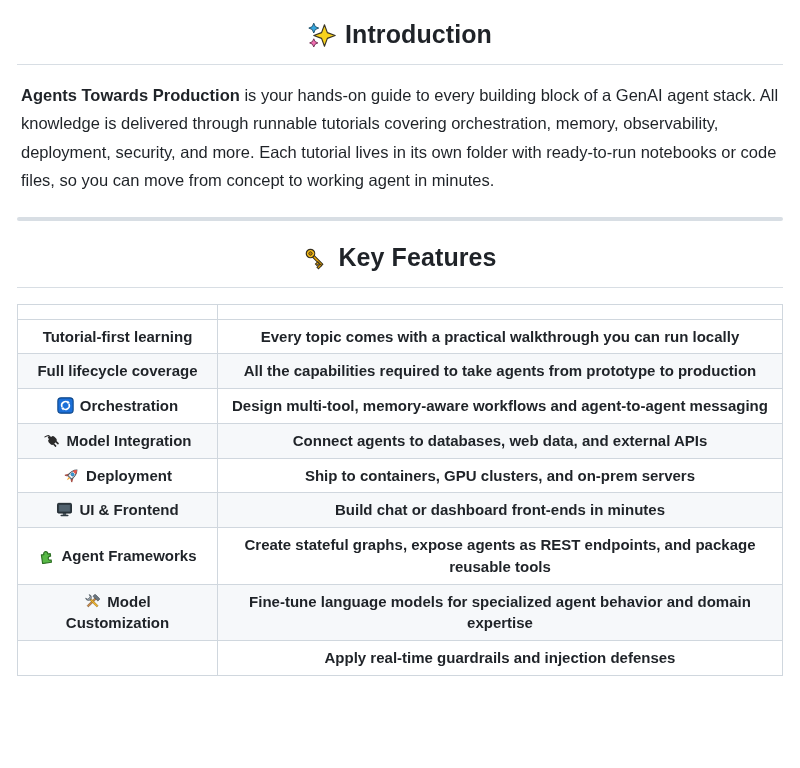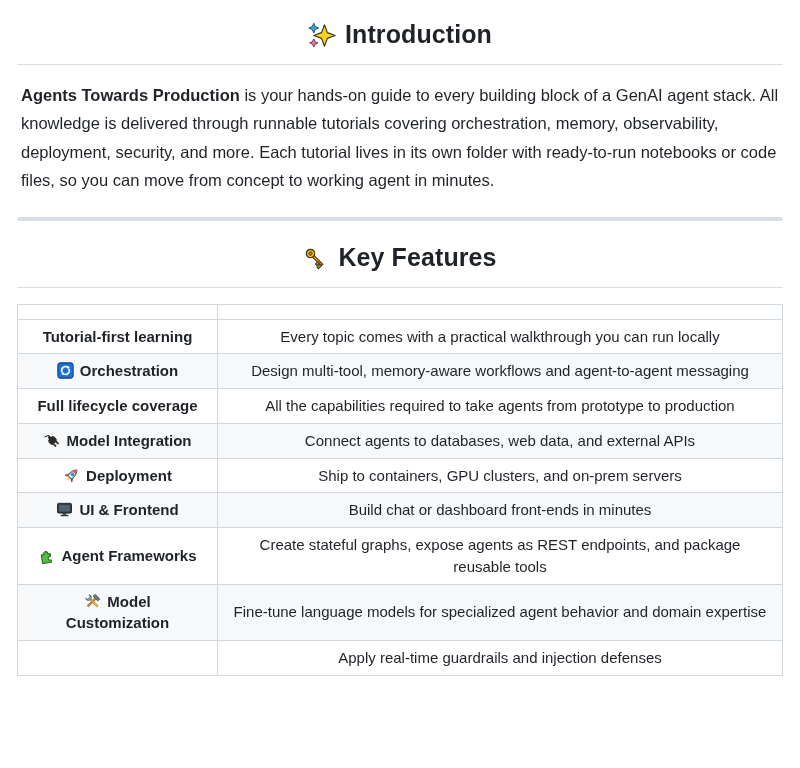--- a/index.html
+++ b/index.html
@@ -53,21 +53,21 @@
   table.features th,
   table.features td {
     border: 1px solid #d0d7de;
     padding: 6px 13px;
     vertical-align: middle;
     text-align: center;
   }
   table.features thead th { padding: 7px 13px; }
   table.features tbody tr:nth-child(even) { background: #f6f8fa; }
   td.feat { width: 200px; font-weight: 700; }
-  td.desc { font-weight: 400; }
+  td.desc { font-weight: 700; }
 
   .emoji {
     display: inline-block;
     width: 17px;
     height: 17px;
     vertical-align: -3px;
     margin-right: 6px;
   }
   .emoji svg { display: block; width: 100%; height: 100%; }
 </style>
@@ -118,37 +118,37 @@
       </tr>
     </thead>
     <tbody>
 
       <tr>
         <td class="feat">Tutorial-first learning</td>
         <td class="desc">Every topic comes with a practical walkthrough you can run locally</td>
       </tr>
 
       <tr>
+        <td class="feat">Full lifecycle coverage</td>
+        <td class="desc">All the capabilities required to take agents from prototype to production</td>
+      </tr>
+
+      <tr>
         <td class="feat">
           <span class="emoji">
             <svg viewBox="0 0 16 16">
               <rect x="0.8" y="0.8" width="14.4" height="14.4" rx="3" fill="#1b6fd8" stroke="#0d4586" stroke-width="1"></rect>
               <path d="M4.6 9.2 a3.6 3.6 0 0 1 5.9-3.8" fill="none" stroke="#ffffff" stroke-width="1.5" stroke-linecap="round"></path>
               <path d="M11.4 6.8 a3.6 3.6 0 0 1 -5.9 3.8" fill="none" stroke="#ffffff" stroke-width="1.5" stroke-linecap="round"></path>
               <path d="M10.2 3.4 L12 5.6 L9.4 6.2 Z" fill="#ffffff"></path>
               <path d="M5.8 12.6 L4 10.4 L6.6 9.8 Z" fill="#ffffff"></path>
             </svg>
           </span><strong>Orchestration</strong>
         </td>
         <td class="desc">Design multi-tool, memory-aware workflows and agent-to-agent messaging</td>
-      </tr>
-
-      <tr>
-        <td class="feat">Full lifecycle coverage</td>
-        <td class="desc">All the capabilities required to take agents from prototype to production</td>
       </tr>
 
       <tr>
         <td class="feat">
           <span class="emoji">
             <svg viewBox="0 0 16 16">
               <g transform="rotate(-45 8 8)" fill="#2b2b2b">
                 <rect x="5.6" y="10.8" width="1.6" height="3.6" rx="0.6"></rect>
                 <rect x="8.8" y="10.8" width="1.6" height="3.6" rx="0.6"></rect>
                 <rect x="4.3" y="4.8" width="7.4" height="6.4" rx="2"></rect>

